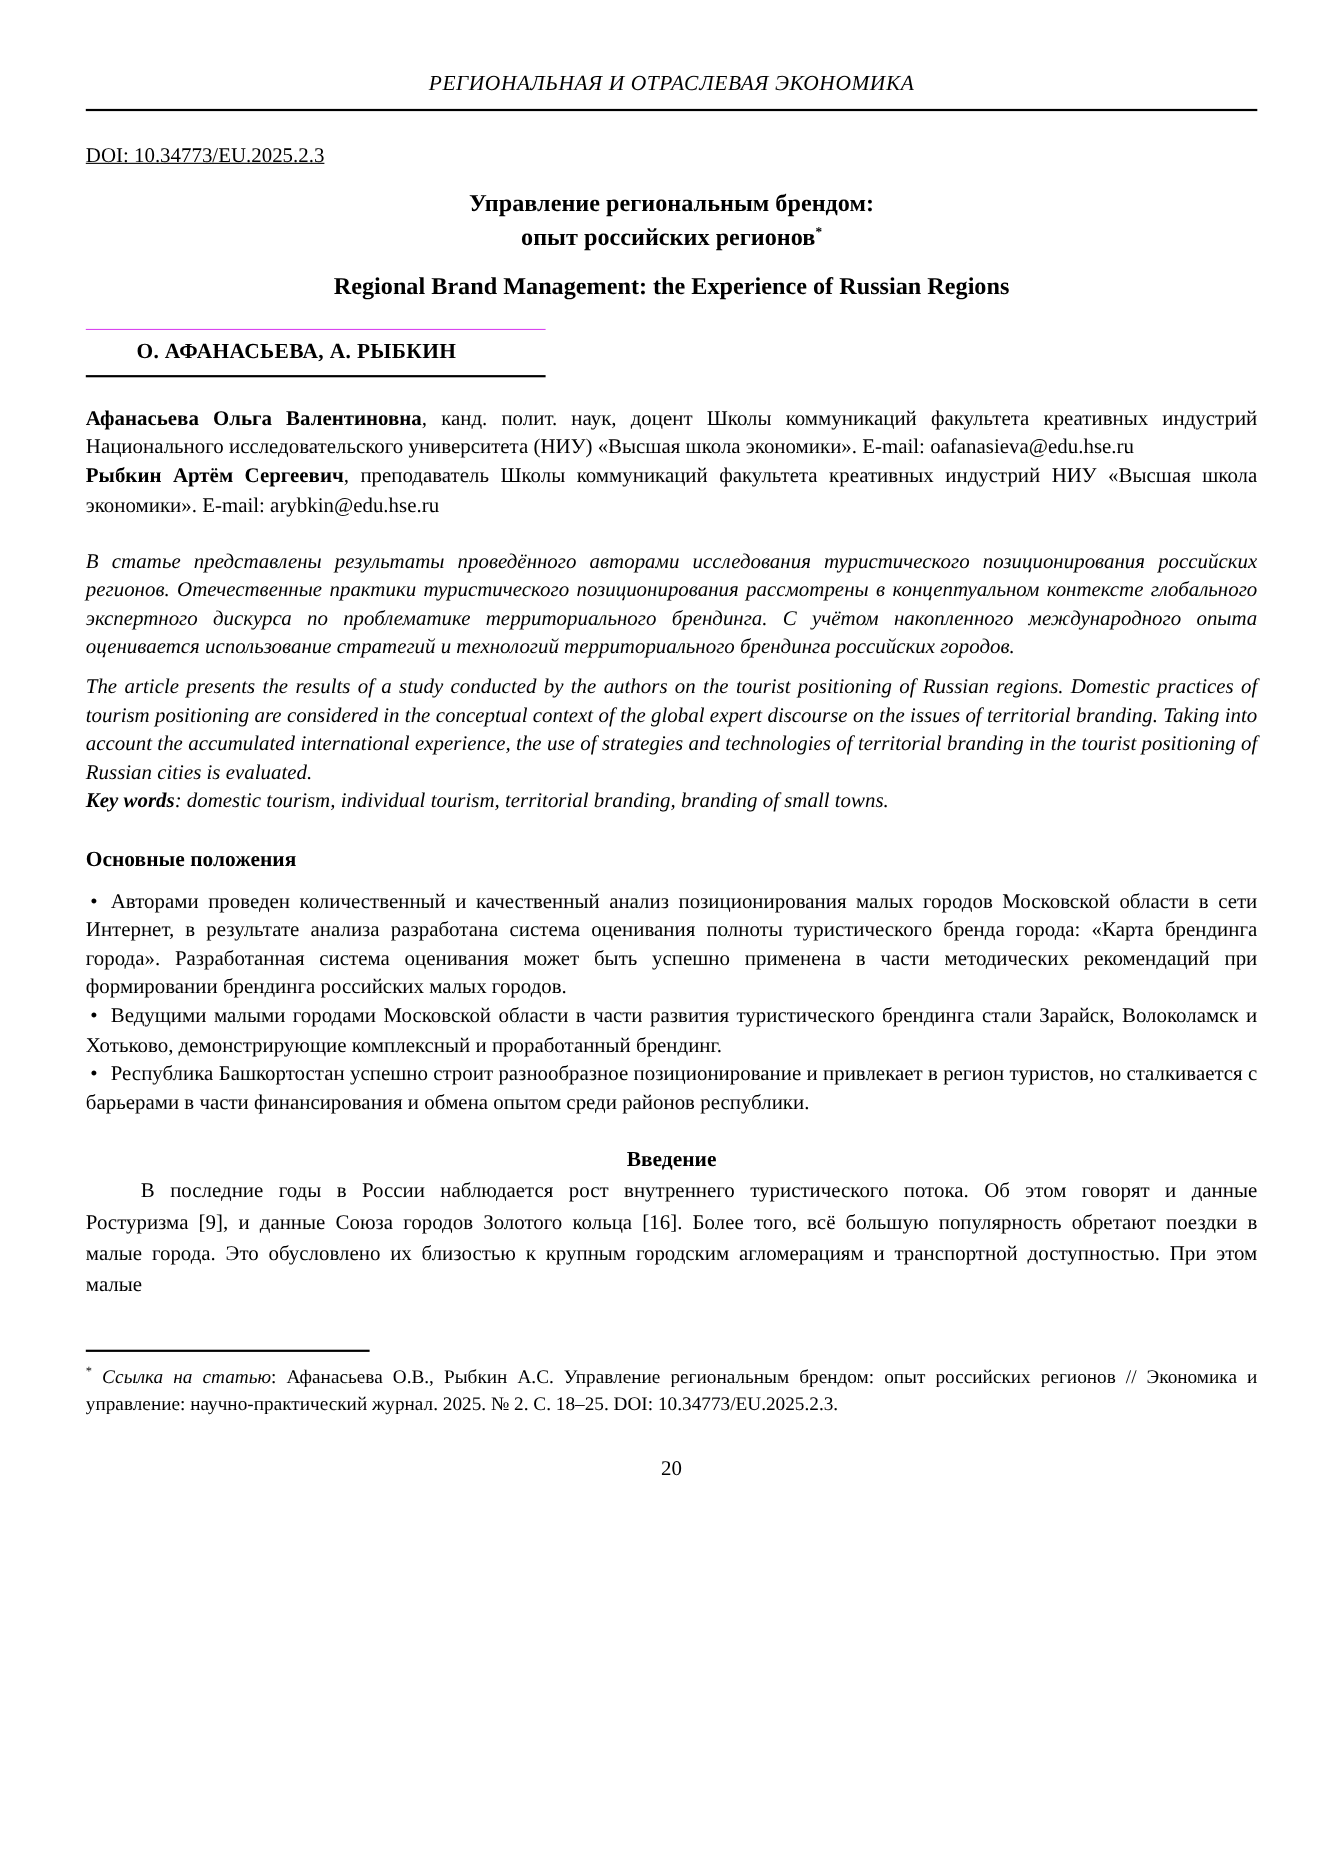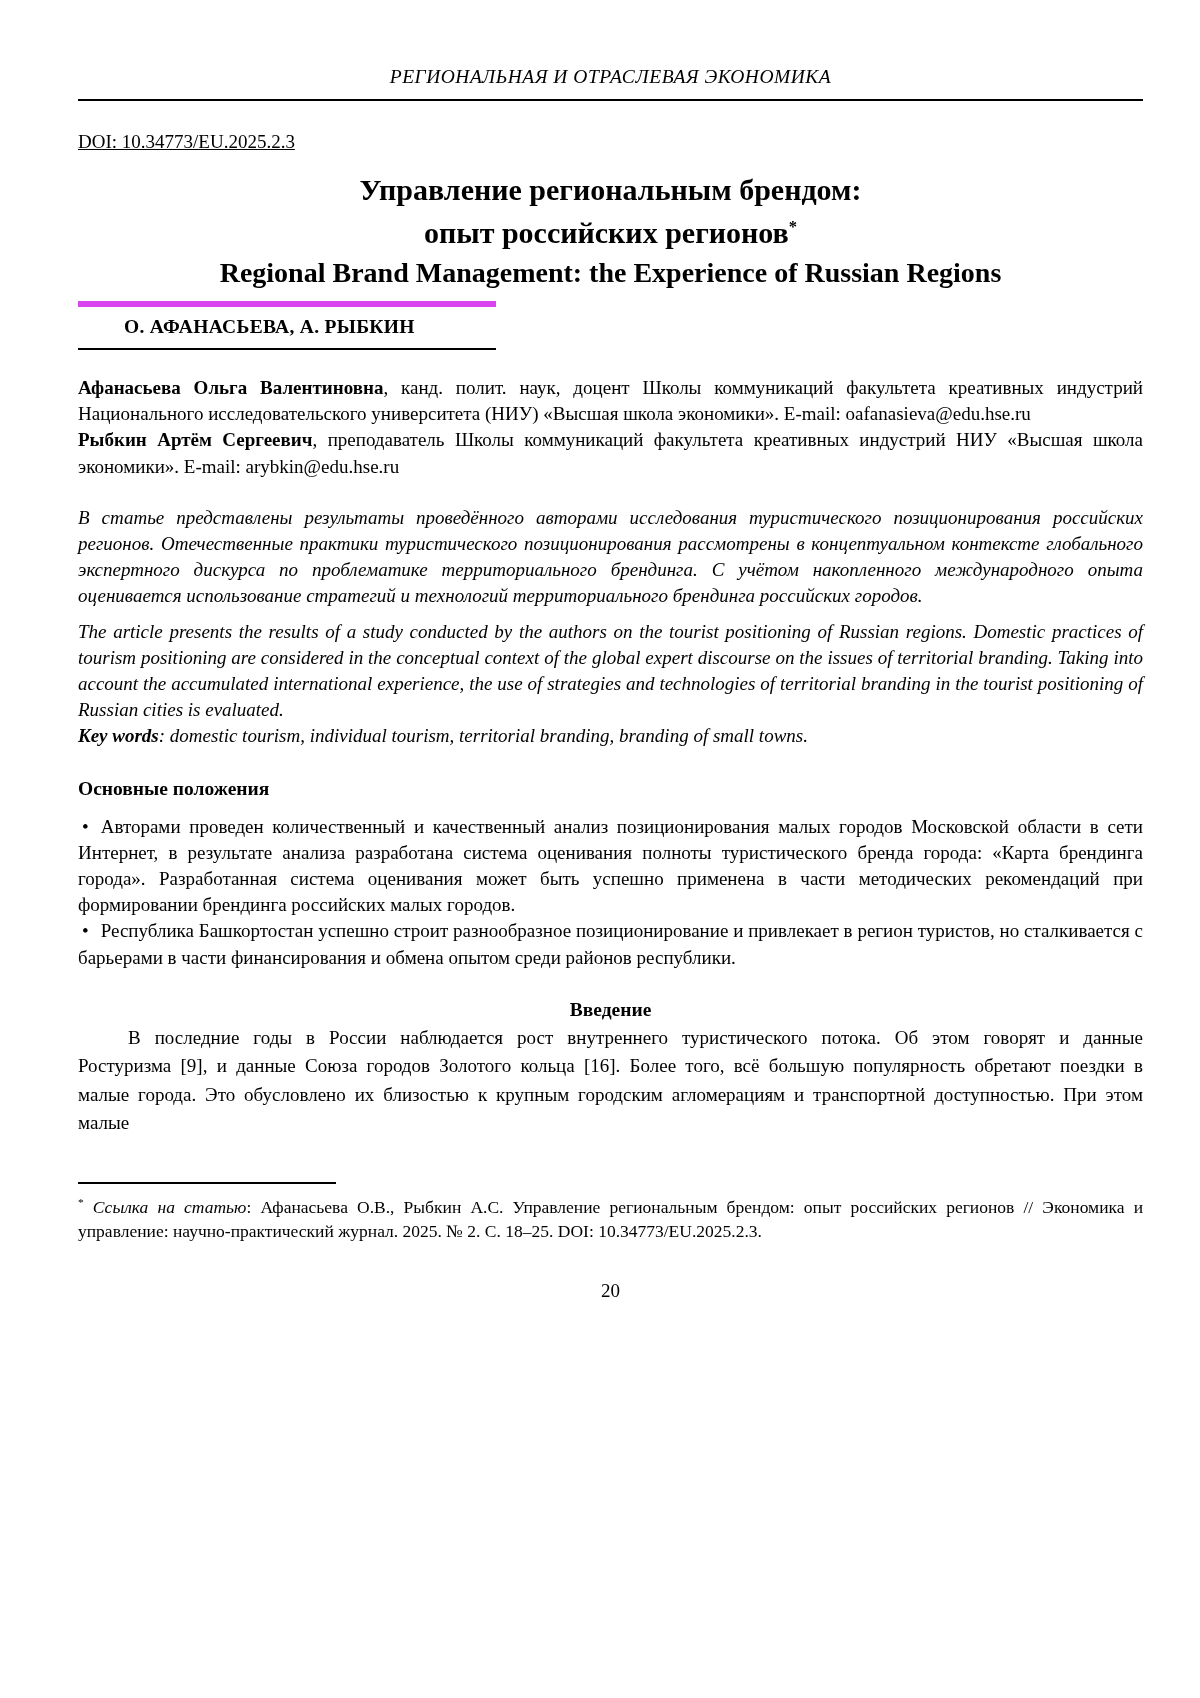--- a/index.html
+++ b/index.html
@@ -10,27 +10,27 @@
     font-size: 19px; line-height: 1.38; color: #000;
     position: relative; overflow: hidden;
   }
   .page { padding: 64px 57px 0 78px; }
 
   .running-head { text-align: center; font-style: italic; font-size: 19.5px; letter-spacing: 0.5px; }
   .head-rule { border-top: 2px solid #000; margin-top: 8px; }
 
   .doi { margin-top: 28px; display: inline-block; text-decoration: underline; }
 
-  .title-ru { margin-top: 14px; text-align: center; font-size: 30px; font-weight: bold; line-height: 1.42; }
+  .title-ru { margin-top: 14px; text-align: center; font-size: 22px; font-weight: bold; line-height: 1.42; }
   .title-ru sup { font-size: 0.55em; vertical-align: super; }
-  .title-en { text-align: center; font-size: 28px; font-weight: bold; }
+  .title-en { margin-top: 13px; text-align: center; font-size: 22px; font-weight: bold; }
 
   .authors {
-    margin-top: 8px; width: 418px;
-    border-top: 6px solid #d946ef; border-bottom: 2px solid #000;
+    margin-top: 24px; width: 418px;
+    border-top: 1px solid #d946ef; border-bottom: 2px solid #000;
     padding: 7px 0 7px 46px;
     font-weight: bold; font-size: 19.5px; letter-spacing: 0.3px;
   }
 
   .author-info { margin-top: 25px; text-align: justify; }
   .author-info + .author-info { margin-top: 0; }
 
   .abstract { margin-top: 25px; font-style: italic; text-align: justify; }
   .keywords { margin-top: 0; font-style: italic; text-align: justify; }
   .abstract-en { margin-top: 9px; }
@@ -74,20 +74,21 @@
 
 
   <p class="abstract abstract-en">The article presents the results of a study conducted by the authors on the tourist positioning of Russian regions. Domestic practices of tourism positioning are considered in the conceptual context of the global expert discourse on the issues of territorial branding. Taking into account the accumulated international experience, the use of strategies and technologies of territorial branding in the tourist positioning of Russian cities is evaluated.</p>
 
   <p class="keywords"><b><span>Key words</span></b><span>: domestic tourism, individual tourism, territorial branding, branding of small towns.</span></p>
 
   <h3 class="kp-heading">Основные положения</h3>
 
   <p class="bullet"><span class="bdot">•</span><span>Авторами проведен количественный и качественный анализ позиционирования малых городов Московской области в сети Интернет, в результате анализа разработана система оценивания полноты туристического бренда города: «Карта брендинга города». Разработанная система оценивания может быть успешно применена в части методических рекомендаций при формировании брендинга российских малых городов.</span></p>
 
+  <p class="bullet"><span class="bdot">•</span><span>Ведущими малыми городами Московской области в части развития туристического брендинга стали Зарайск, Волоколамск и Хотьково, демонстрирующие комплексный и проработанный брендинг.</span></p>
 
 
   <p class="bullet"><span class="bdot">•</span><span>Республика Башкортостан успешно строит разнообразное позиционирование и привлекает в регион туристов, но сталкивается с барьерами в части финансирования и обмена опытом среди районов республики.</span></p>
 
   <h3 class="intro-heading">Введение</h3>
 
   <p class="intro-para">В последние годы в России наблюдается рост внутреннего туристического потока. Об этом говорят и данные Ростуризма [9], и данные Союза городов Золотого кольца [16]. Более того, всё большую популярность обретают поездки в малые города. Это обусловлено их близостью к крупным городским агломерациям и транспортной доступностью. При этом малые</p>
 
   <div class="footnote-rule"></div>
 

